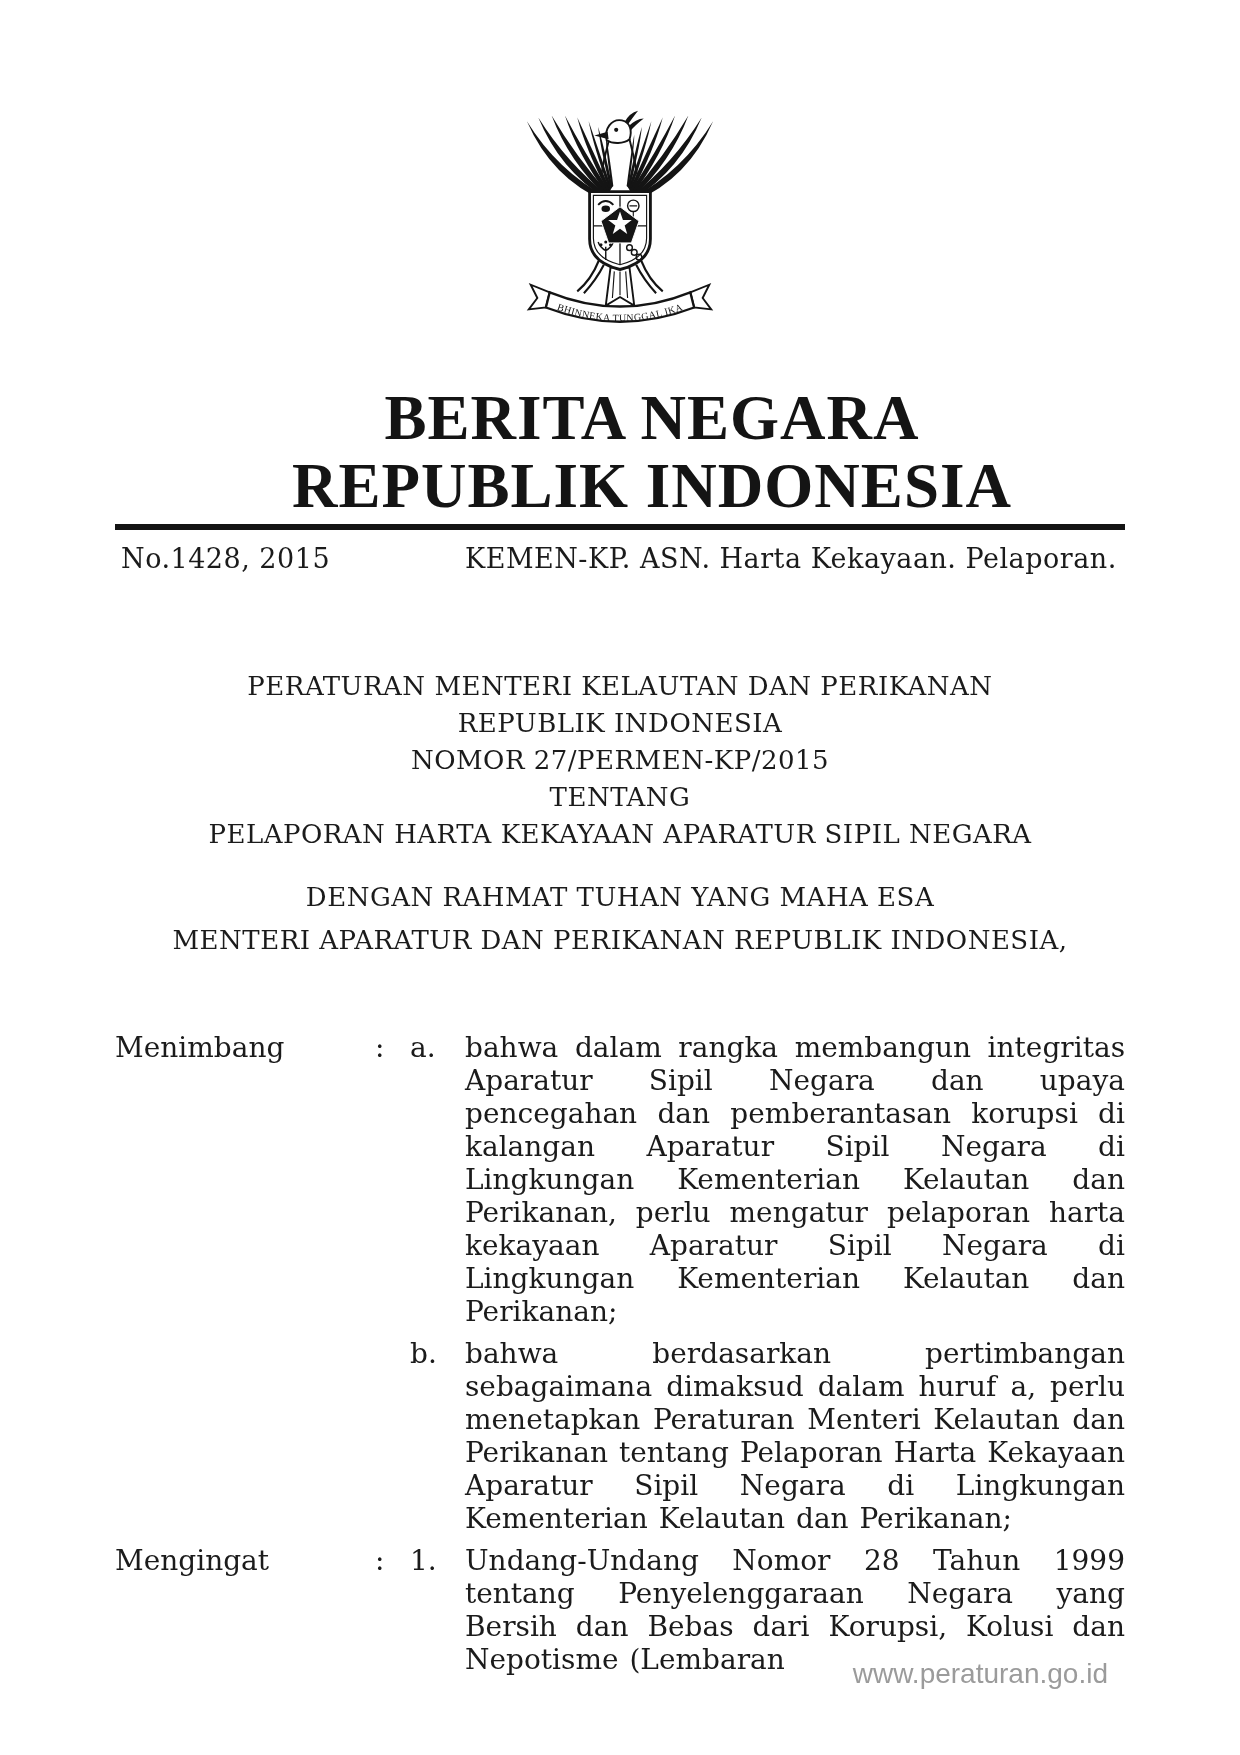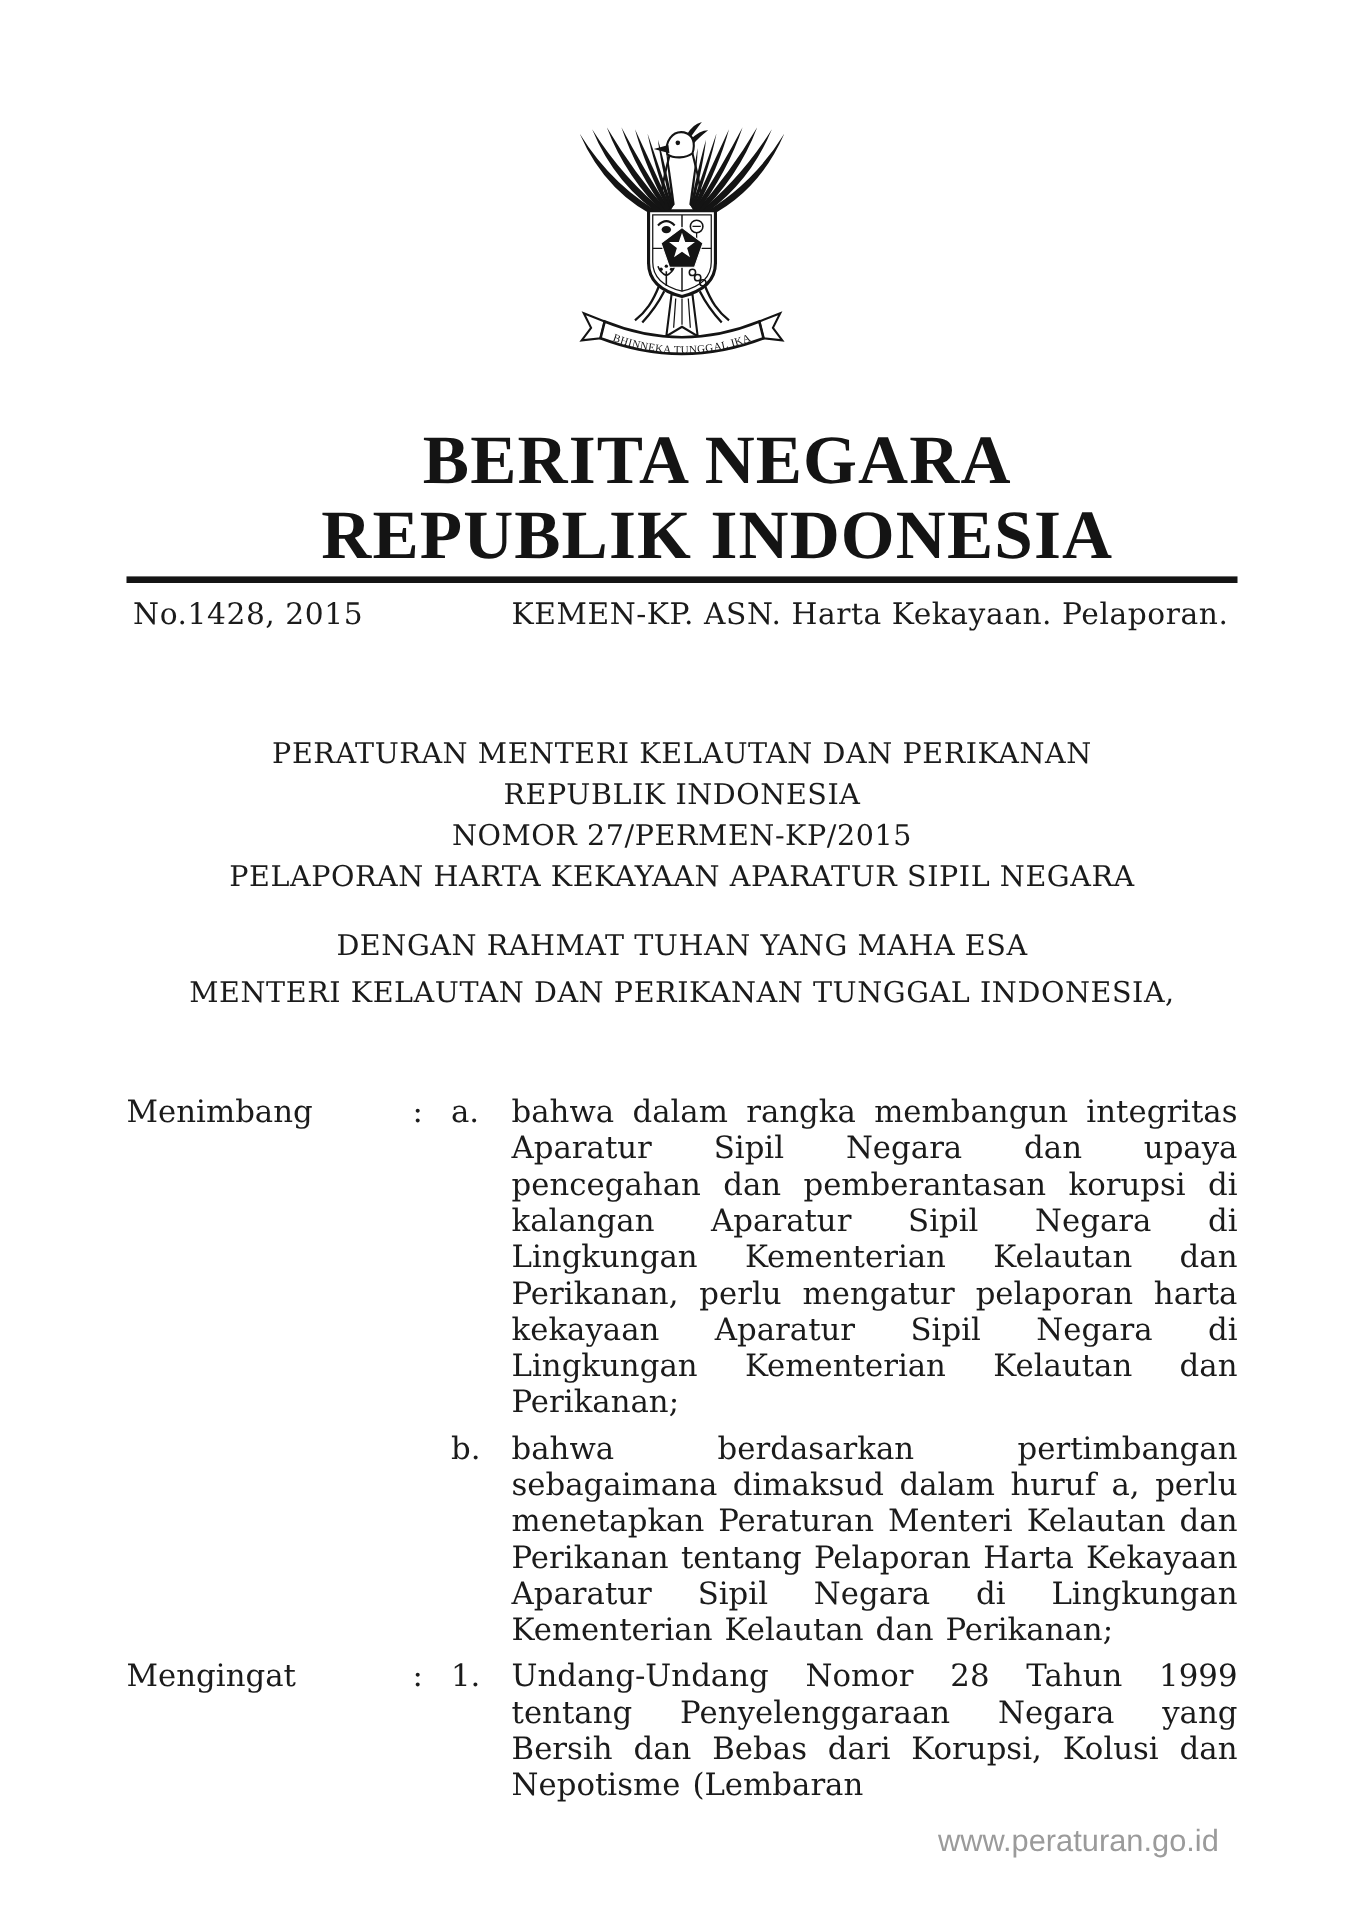--- a/index.html
+++ b/index.html
@@ -123,24 +123,25 @@
   <div class="gazette-row">
     <span class="gazette-number">No.1428, 2015</span>
     <span class="gazette-subject">KEMEN-KP. ASN. Harta Kekayaan. Pelaporan.</span>
   </div>
 
   <div class="content">
     <div class="doc-title">
       <div>PERATURAN MENTERI KELAUTAN DAN PERIKANAN</div>
       <div>REPUBLIK INDONESIA</div>
       <div>NOMOR 27/PERMEN-KP/2015</div>
+      <div>TENTANG</div>
       <div>PELAPORAN HARTA KEKAYAAN APARATUR SIPIL NEGARA</div>
     </div>
     <div class="invocation">DENGAN RAHMAT TUHAN YANG MAHA ESA</div>
-    <div class="authority">MENTERI KELAUTAN DAN PERIKANAN TUNGGAL INDONESIA,</div>
+    <div class="authority">MENTERI APARATUR DAN PERIKANAN REPUBLIK INDONESIA,</div>
 
     <div class="sections">
       <div class="sec-row">
         <div class="sec-label">Menimbang</div>
         <div class="sec-colon">:</div>
         <div class="sec-marker">a.</div>
         <div class="sec-text">bahwa dalam rangka membangun integritas Aparatur Sipil Negara dan upaya pencegahan dan pemberantasan korupsi di kalangan Aparatur Sipil Negara di Lingkungan Kementerian Kelautan dan Perikanan, perlu mengatur pelaporan harta kekayaan Aparatur Sipil Negara di Lingkungan Kementerian Kelautan dan Perikanan;</div>
       </div>
       <div class="sec-row">
         <div class="sec-label"></div>

